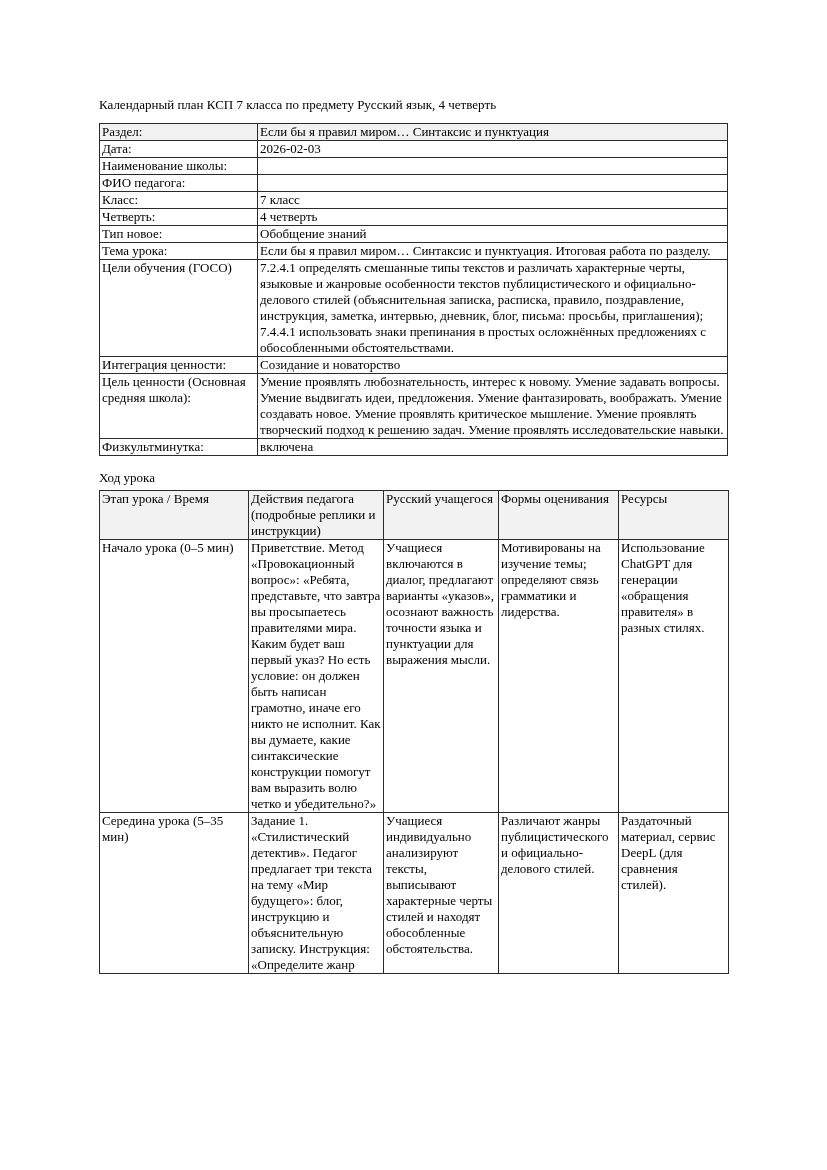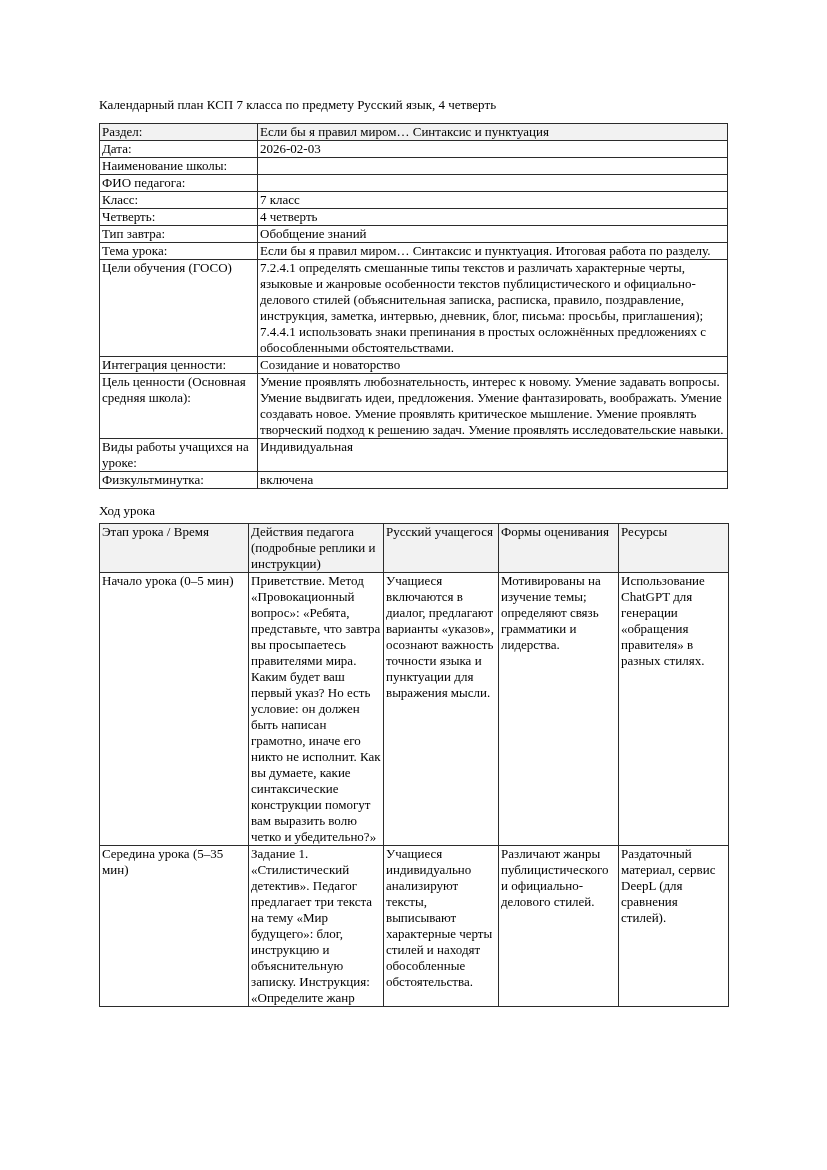--- a/index.html
+++ b/index.html
@@ -55,42 +55,38 @@
         </tr>
         <tr>
           <td class="lbl">Класс:</td>
           <td class="val">7 класс</td>
         </tr>
         <tr>
           <td class="lbl">Четверть:</td>
           <td class="val">4 четверть</td>
         </tr>
         <tr>
-          <td class="lbl">Тип завтра:</td>
+          <td class="lbl">Тип новое:</td>
           <td class="val">Обобщение знаний</td>
         </tr>
         <tr>
           <td class="lbl">Тема урока:</td>
           <td class="val">Если бы я правил миром… Синтаксис и пунктуация. Итоговая работа по разделу.</td>
         </tr>
         <tr>
           <td class="lbl">Цели обучения (ГОСО)</td>
           <td class="val">7.2.4.1 определять смешанные типы текстов и различать характерные черты, языковые и жанровые особенности текстов публицистического и официально-делового стилей (объяснительная записка, расписка, правило, поздравление, инструкция, заметка, интервью, дневник, блог, письма: просьбы, приглашения); 7.4.4.1 использовать знаки препинания в простых осложнённых предложениях с обособленными обстоятельствами.</td>
         </tr>
         <tr>
           <td class="lbl">Интеграция ценности:</td>
           <td class="val">Созидание и новаторство</td>
         </tr>
         <tr>
           <td class="lbl">Цель ценности (Основная средняя школа):</td>
           <td class="val">Умение проявлять любознательность, интерес к новому. Умение задавать вопросы. Умение выдвигать идеи, предложения. Умение фантазировать, воображать. Умение создавать новое. Умение проявлять критическое мышление. Умение проявлять творческий подход к решению задач. Умение проявлять исследовательские навыки.</td>
-        </tr>
-        <tr>
-          <td class="lbl">Виды работы учащихся на уроке:</td>
-          <td class="val">Индивидуальная</td>
         </tr>
         <tr>
           <td class="lbl">Физкультминутка:</td>
           <td class="val">включена</td>
         </tr>
       </tbody>
     </table>
 
     <div class="section-heading">Ход урока</div>
 

